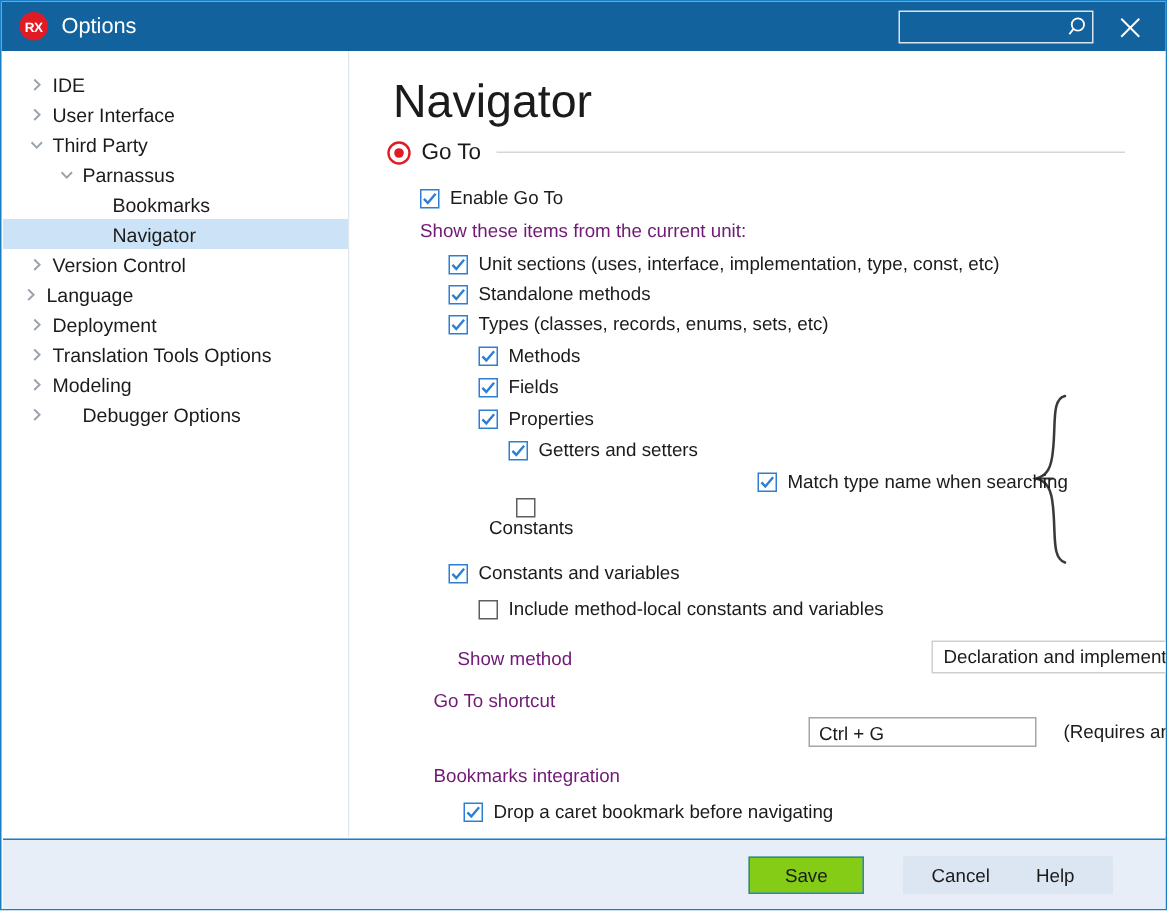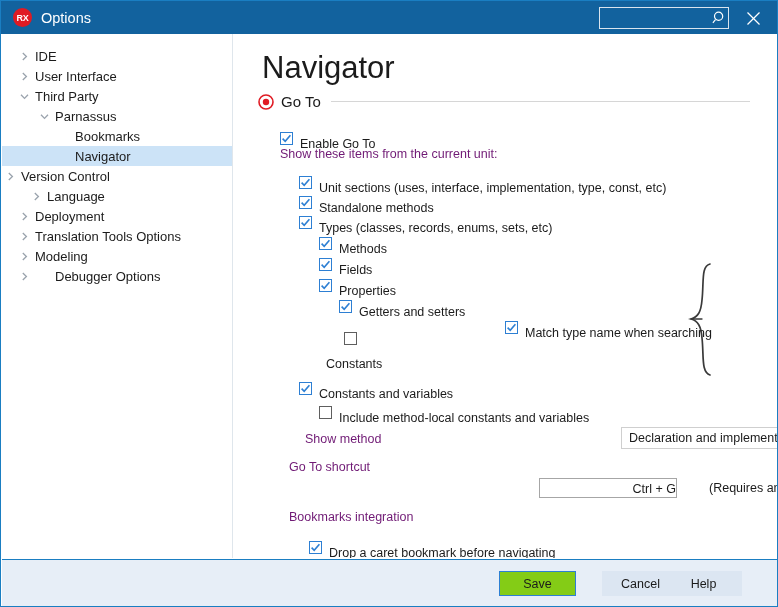--- a/index.html
+++ b/index.html
@@ -112,43 +112,42 @@
   }
   .cb {
     width: 13px; height: 13px; box-sizing: border-box;
     border: 1px solid #2d7fd3; background: #ffffff;
     flex: 0 0 13px;
     position: relative;
     display: block;
   }
   .cb.unchecked { border: 1px solid #5e5e5e; }
   .cb svg { position: absolute; left: -1px; top: -1px; }
-  .row .lbl { margin-left: 7px; margin-top: 12px; }
+  .row .lbl { margin-left: 7px; }
   .plain-label {
     position: absolute; font-size: 12.5px; color: #701a75;
     white-space: nowrap;
   }
   .brace { position: absolute; left: 455px; top: 228px; }
   .select-box {
     position: absolute; left: 388px; top: 393px;
     width: 234px; height: 22px; box-sizing: border-box;
     border: 1px solid #cfcfcf; background: #ffffff;
     display: flex; align-items: center;
     font-size: 12.5px; color: #1b1b1b;
   }
   .select-box .val { margin-left: 7px; flex: 1; white-space: nowrap; }
   .text-input {
     position: absolute; left: 306px; top: 444px;
-    width: 138px; height: 20px; box-sizing: border-box;
+    width: 152px; height: 20px; box-sizing: border-box;
     border: 1px solid #a6a6a6; background: #ffffff;
     font-size: 12.5px; color: #1b1b1b;
     padding: 1px 0 0 6px;
     font-family: "Liberation Sans", sans-serif;
     outline: none;
-    text-align: right;
   }
   .hint {
     position: absolute; left: 476px; top: 447px;
     font-size: 12.5px; color: #1b1b1b; white-space: nowrap;
   }
   
   .footer {
     position: absolute; left: 1px; top: 558px;
     width: 776px; height: 48px;
     background: #e7eef7;
@@ -233,29 +232,29 @@
         <span class="tree-label">Parnassus</span>
       </div>
       <div class="tree-item" style="padding-left: 54px; top: 92px; position: absolute; left: 0px; right: 0px; align-items: center;">
         <span class="chev"></span>
         <span class="tree-label">Bookmarks</span>
       </div>
       <div class="tree-item selected" style="padding-left: 54px; top: 112px; position: absolute; left: 0px; right: 0px;">
         <span class="chev"></span>
         <span class="tree-label">Navigator</span>
       </div>
-      <div class="tree-item" style="top: 132px; position: absolute; left: 0px; right: 0px; text-align: right;">
+      <div class="tree-item" style="padding-left: 14px; top: 132px; position: absolute; left: 0px; right: 0px; text-align: right;">
         <span class="chev">
           <svg width="9" height="9" viewBox="0 0 9 9" fill="none" stroke="#9aa3ad" stroke-width="1.3">
             <polyline points="2.8,1 6.4,4.5 2.8,8"></polyline>
           </svg>
         </span>
         <span class="tree-label">Version Control</span>
       </div>
-      <div class="tree-item" style="padding-left: 26px; top: 152px; position: absolute; left: 0px; right: 0px;">
+      <div class="tree-item" style="padding-left: 10px; top: 152px; position: absolute; left: 0px; right: 0px;">
         <span class="chev">
           <svg width="9" height="9" viewBox="0 0 9 9" fill="none" stroke="#9aa3ad" stroke-width="1.3">
             <polyline points="2.8,1 6.4,4.5 2.8,8"></polyline>
           </svg>
         </span>
         <span class="tree-label">Language</span>
       </div>
       <div class="tree-item" style="padding-left: 14px; top: 172px; position: absolute; left: 0px; right: 0px;">
         <span class="chev">
           <svg width="9" height="9" viewBox="0 0 9 9" fill="none" stroke="#9aa3ad" stroke-width="1.3">

